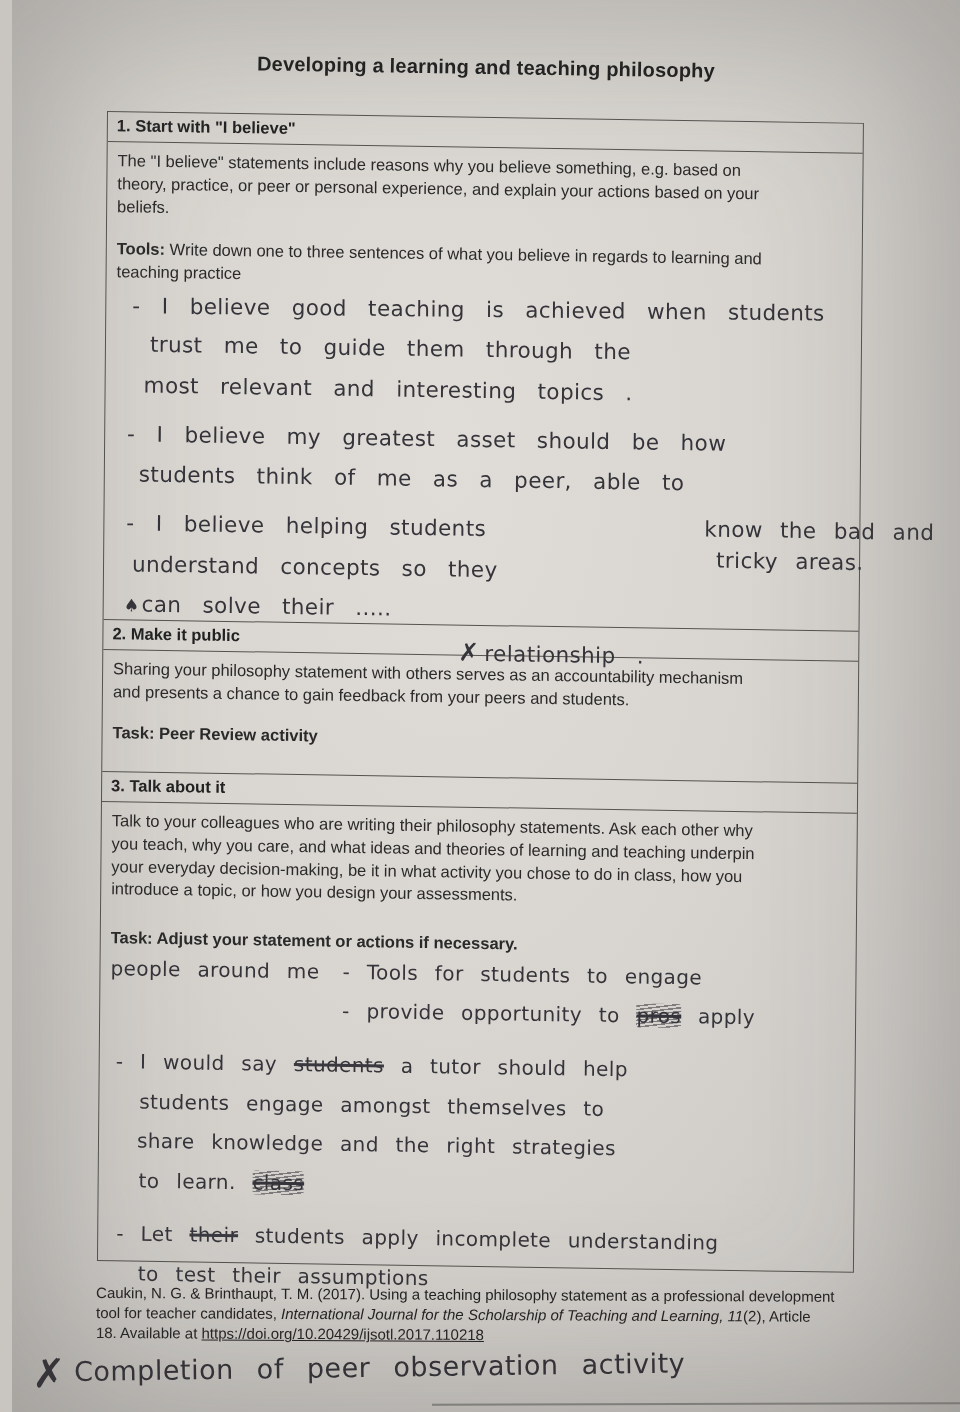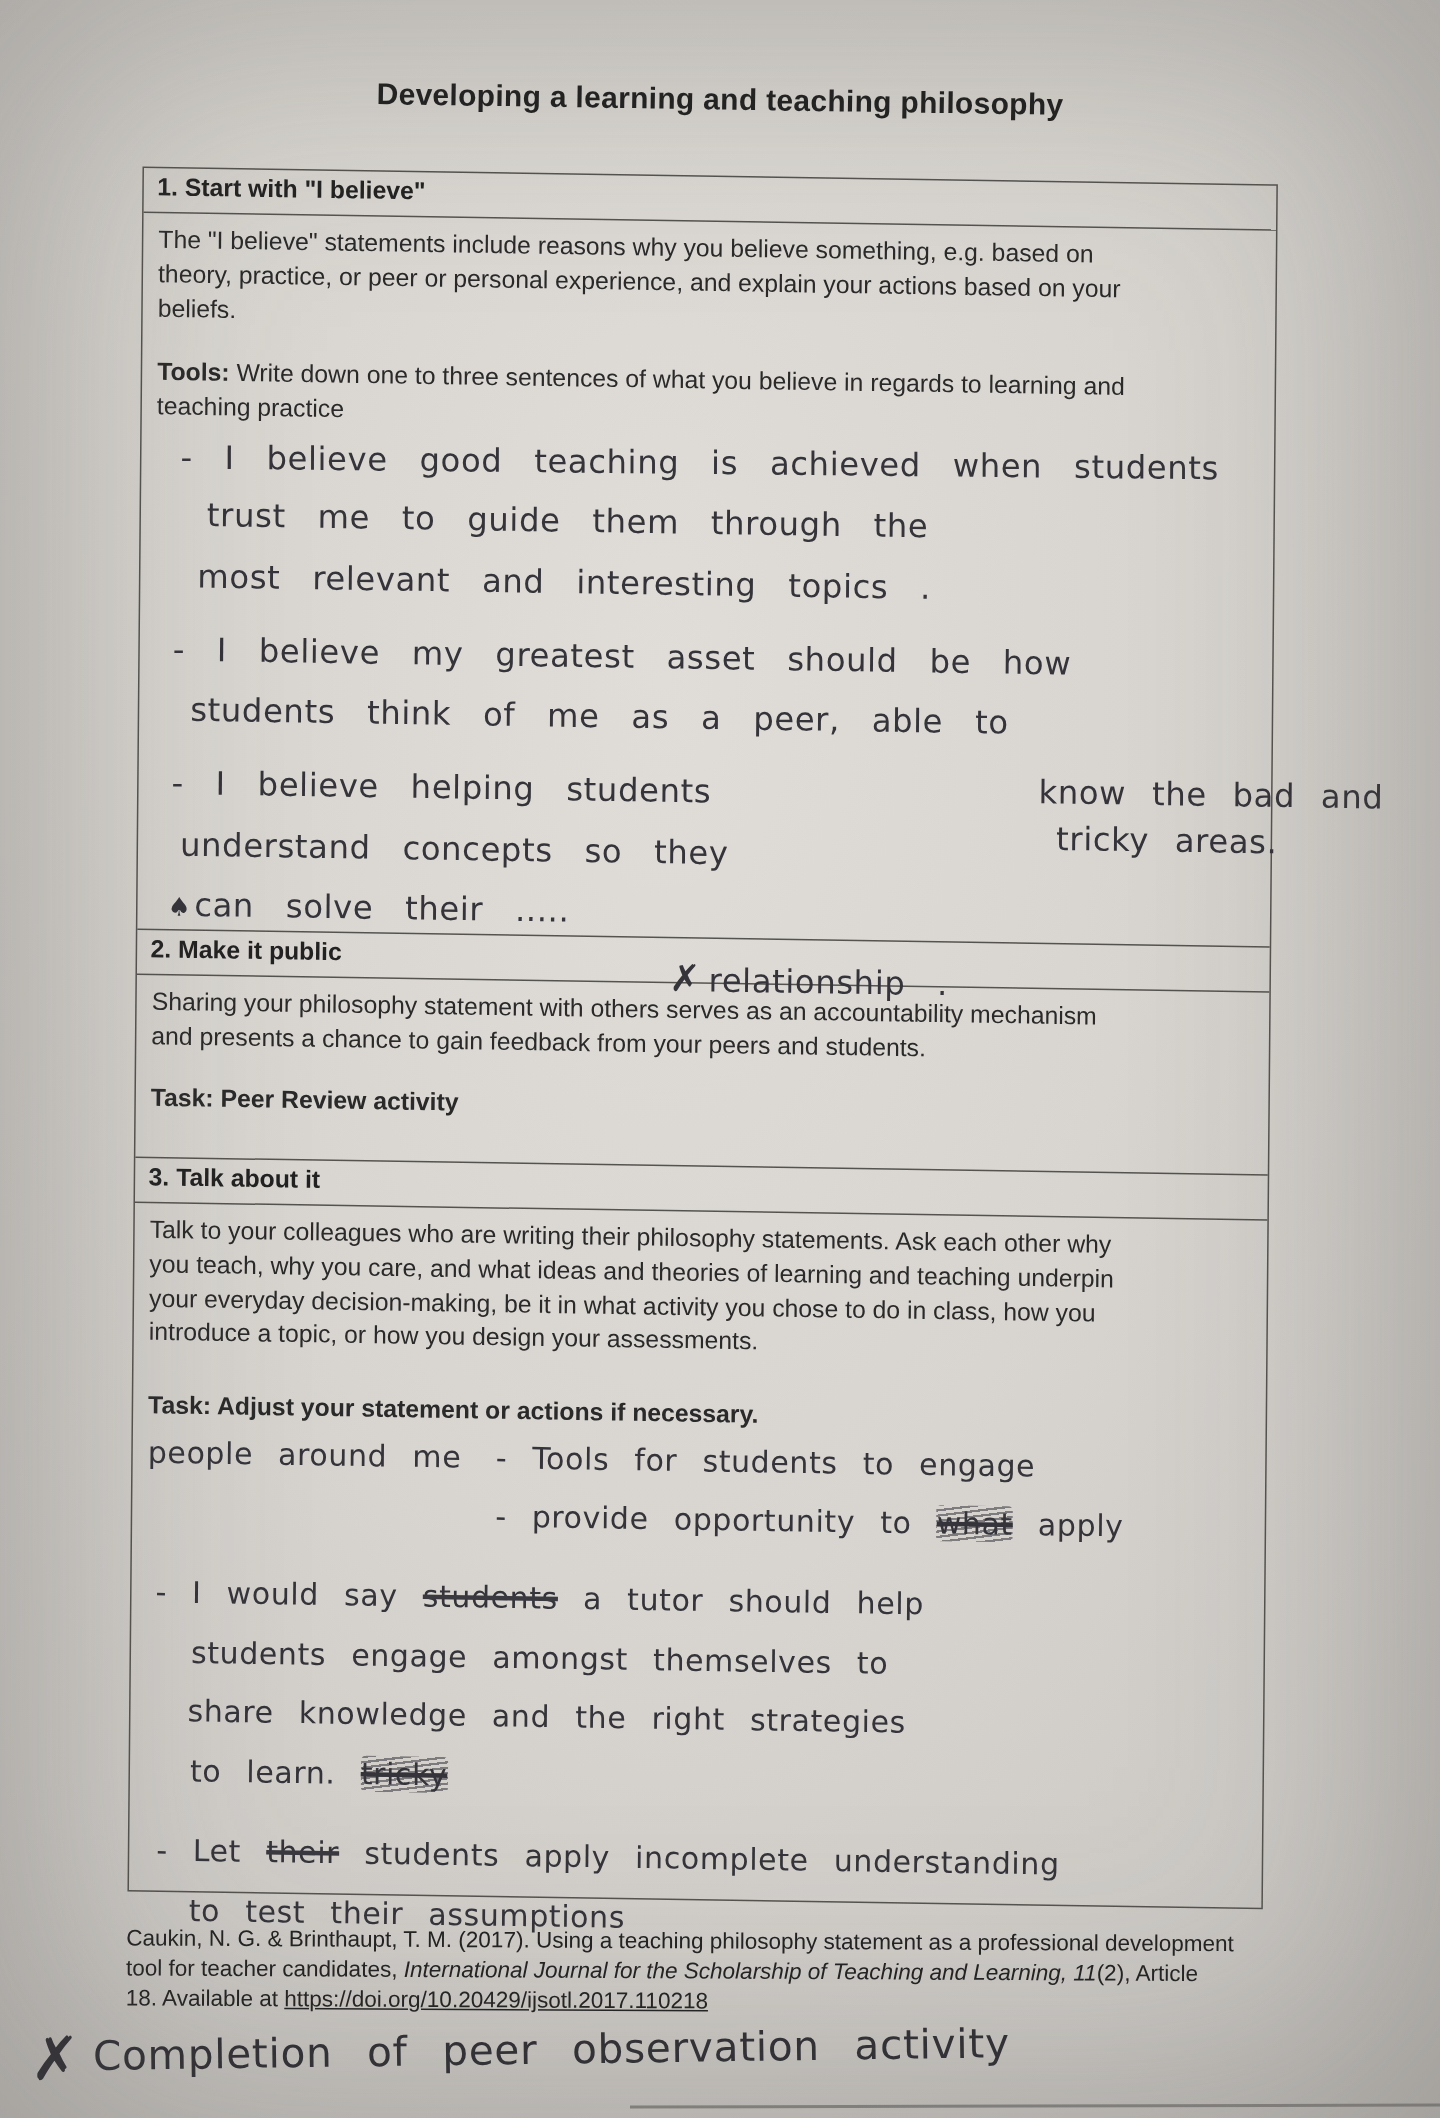--- a/index.html
+++ b/index.html
@@ -4,20 +4,21 @@
 <style>
   html,body{margin:0;padding:0;}
   body{
     width:960px;height:1412px;position:relative;overflow:hidden;
     font-family:"Liberation Sans",sans-serif;
     background:#c9c6c2;
   }
   .photo{
     position:absolute;inset:0;
     background:radial-gradient(ellipse at 46% 32%, #e0ddd8 0%, #d8d5d0 45%, #cdcac6 78%, #c2bfbb 100%);
+    margin-left:12px;
   }
   .vignette{
     position:absolute;inset:0;pointer-events:none;
     box-shadow:inset 0 0 170px 30px rgba(82,80,76,.30);
   }
   .content{position:absolute;inset:0;}
   .page-title{
     position:absolute;left:0;right:0;top:56px;text-align:center;
     font-size:20px;font-weight:700;color:#1f1f1f;letter-spacing:.2px;
     transform:rotate(0.9deg);
@@ -149,26 +150,26 @@
 you teach, why you care, and what ideas and theories of learning and teaching underpin
 your everyday decision-making, be it in what activity you chose to do in class, how you
 introduce a topic, or how you design your assessments.</div>
         <div class="printed bold">Task: Adjust your statement or actions if necessary.</div>
 
         <div class="hw hw-s3 ws10">
           <div class="hw-line hw-flexline">
             <span class="hw-colA">people around me</span>
             <span>- Tools for students to engage</span>
           </div>
-          <div class="hw-line" style="margin-left:232px;"><span>- provide opportunity to </span><span class="scribble">what</span><span> apply</span></div>
+          <div class="hw-line" style="margin-left:232px;"><span>- provide opportunity to </span><span class="scribble">pros</span><span> apply</span></div>
           <div class="hw-gap" style="height:14px;"></div>
           <div class="hw-line" style="margin-left:6px;"><span>- I would say </span><span class="scratch">students</span><span> a tutor should help</span></div>
           <div class="hw-line" style="margin-left:30px;">students engage amongst themselves to</div>
           <div class="hw-line" style="margin-left:28px;">share knowledge and the right strategies</div>
-          <div class="hw-line" style="margin-left:30px;"><span>to learn. </span><span class="scribble">tricky</span></div>
+          <div class="hw-line" style="margin-left:30px;"><span>to learn. </span><span class="scribble">class</span></div>
           <div class="hw-gap" style="height:14px;"></div>
           <div class="hw-line" style="margin-left:8px;"><span>- Let </span><span class="scratch">their</span><span> students apply incomplete understanding</span></div>
           <div class="hw-line" style="margin-left:30px;">to test their assumptions</div>
         </div>
       </div>
 
     </div>
 
     <div class="citation"><span>Caukin, N. G. &amp; Brinthaupt, T. M. (2017). Using a teaching philosophy statement as a professional development
 tool for teacher candidates, </span><span class="ital">International Journal for the Scholarship of Teaching and Learning, 11</span><span>(2), Article

